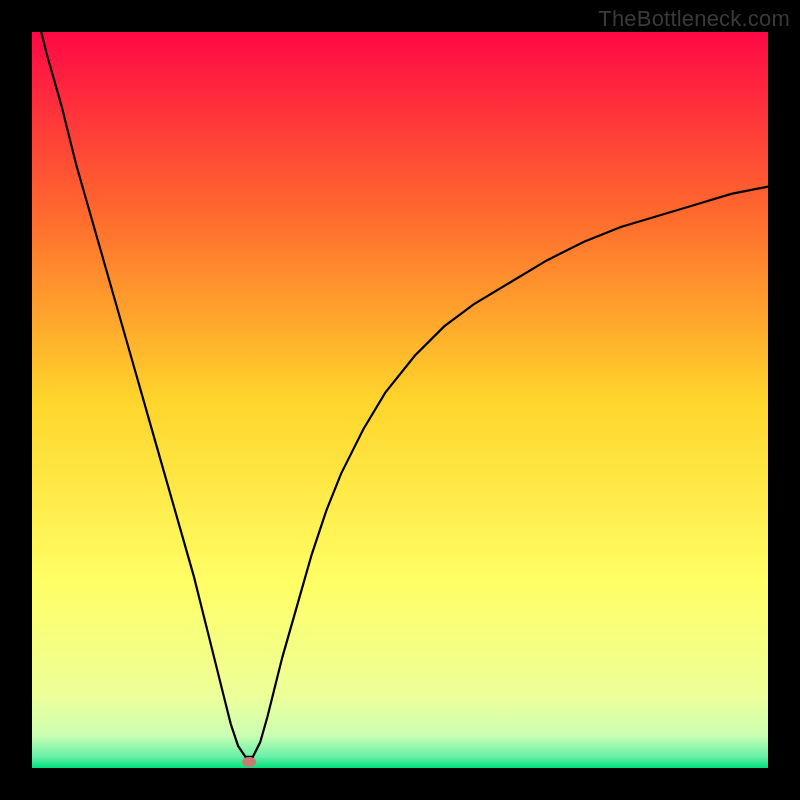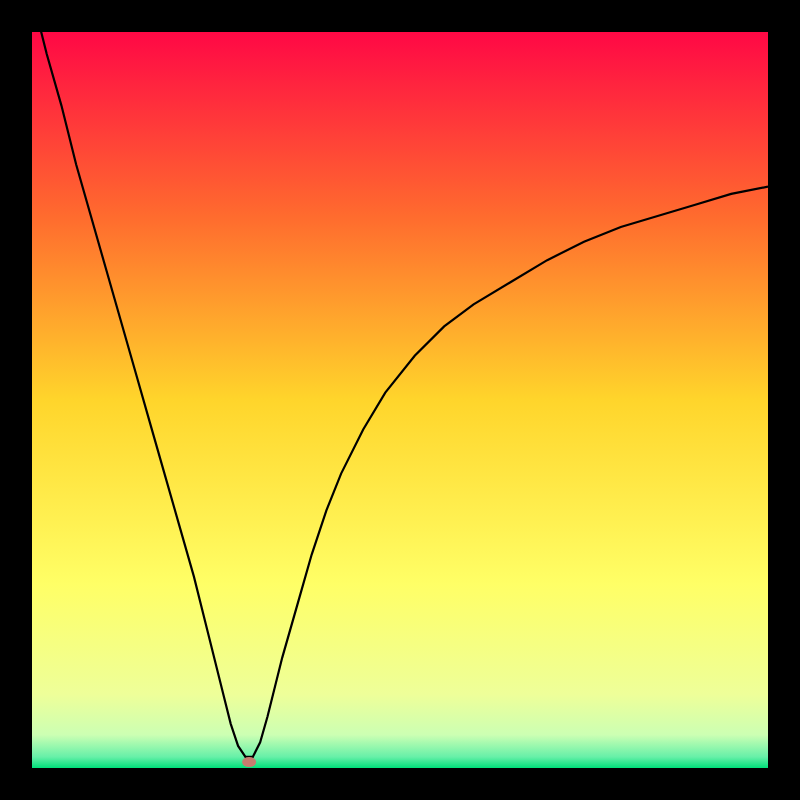--- a/index.html
+++ b/index.html
@@ -37,20 +37,21 @@
     font-size: 22px;
     font-weight: 500;
     letter-spacing: 0.2px;
     pointer-events: none;
   }
 </style>
 </head>
 <body>
 
 <div class="frame">
+  <div class="watermark">TheBottleneck.com</div>
 
   <div class="plot-area">
     <svg id="chart-svg" viewBox="0 0 736 736">
       <defs>
         <linearGradient id="bg-grad" x1="0" y1="0" x2="0" y2="1">
             <stop offset="0%" stop-color="#ff0845"></stop>
             <stop offset="25%" stop-color="#ff6b2e"></stop>
             <stop offset="50%" stop-color="#ffd52b"></stop>
             <stop offset="75%" stop-color="#ffff66"></stop>
             <stop offset="90%" stop-color="#eeff99"></stop>

